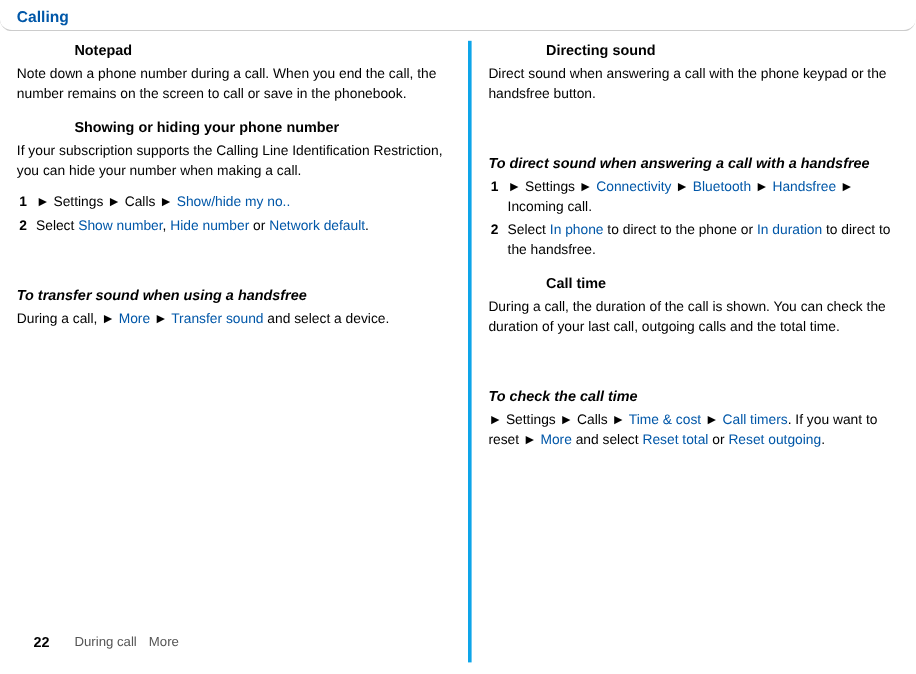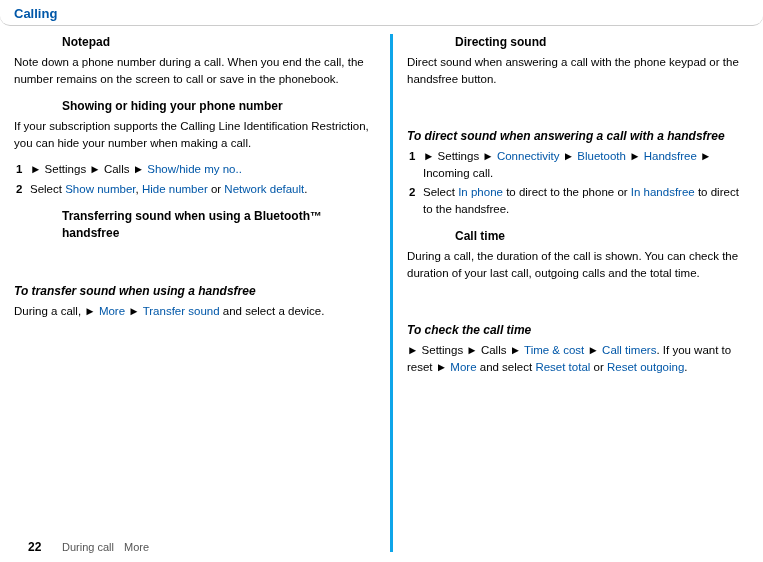--- a/index.html
+++ b/index.html
@@ -88,21 +88,21 @@
     .link-blue {
       color: #0057a8;
     }
     .page-num {
       font-size: 12px;
       font-weight: bold;
       padding: 4px 14px;
     }
     .bottom-bar {
       position: absolute;
-      bottom: 0;
+      bottom: 12px;
       left: 0;
       width: 688px;
       padding: 4px 14px;
       display: flex;
       align-items: center;
     }
   </style>
 </head>
 <body>
 
@@ -135,21 +135,20 @@
         <div class="step-item">
           <span class="step-num">2</span>
           <span class="step-text">
             Select <span class="link-blue">Show number</span>, <span class="link-blue">Hide number</span> or <span class="link-blue">Network default</span>.
           </span>
         </div>
       </div>
     </div>
 
     <div class="section">
-      <div class="section-title">Transferring sound when using a Bluetooth™ handsfree</div>
     </div>
 
     <div class="section">
       <div class="section-italic-title">To transfer sound when using a handsfree</div>
       <div class="section-body">
         During a call, ► <span class="link-blue">More</span> ► <span class="link-blue">Transfer sound</span> and select a device.
       </div>
     </div>
 
   </div>
@@ -166,21 +165,21 @@
       <div class="step-list">
         <div class="step-item">
           <span class="step-num">1</span>
           <span class="step-text">
             ► Settings ► <span class="link-blue">Connectivity</span> ► <span class="link-blue">Bluetooth</span> ► <span class="link-blue">Handsfree</span> ► Incoming call.
           </span>
         </div>
         <div class="step-item">
           <span class="step-num">2</span>
           <span class="step-text">
-            Select <span class="link-blue">In phone</span> to direct to the phone or <span class="link-blue">In handsfree</span> to direct to the handsfree.
+            Select <span class="link-blue">In phone</span> to direct to the phone or <span class="link-blue">In duration</span> to direct to the handsfree.
           </span>
         </div>
       </div>
     </div>
 
     <div class="section">
       <div class="section-title">Call time</div>
       <div class="section-body">During a call, the duration of the call is shown. You can check the duration of your last call, outgoing calls and the total time.</div>
     </div>
 

